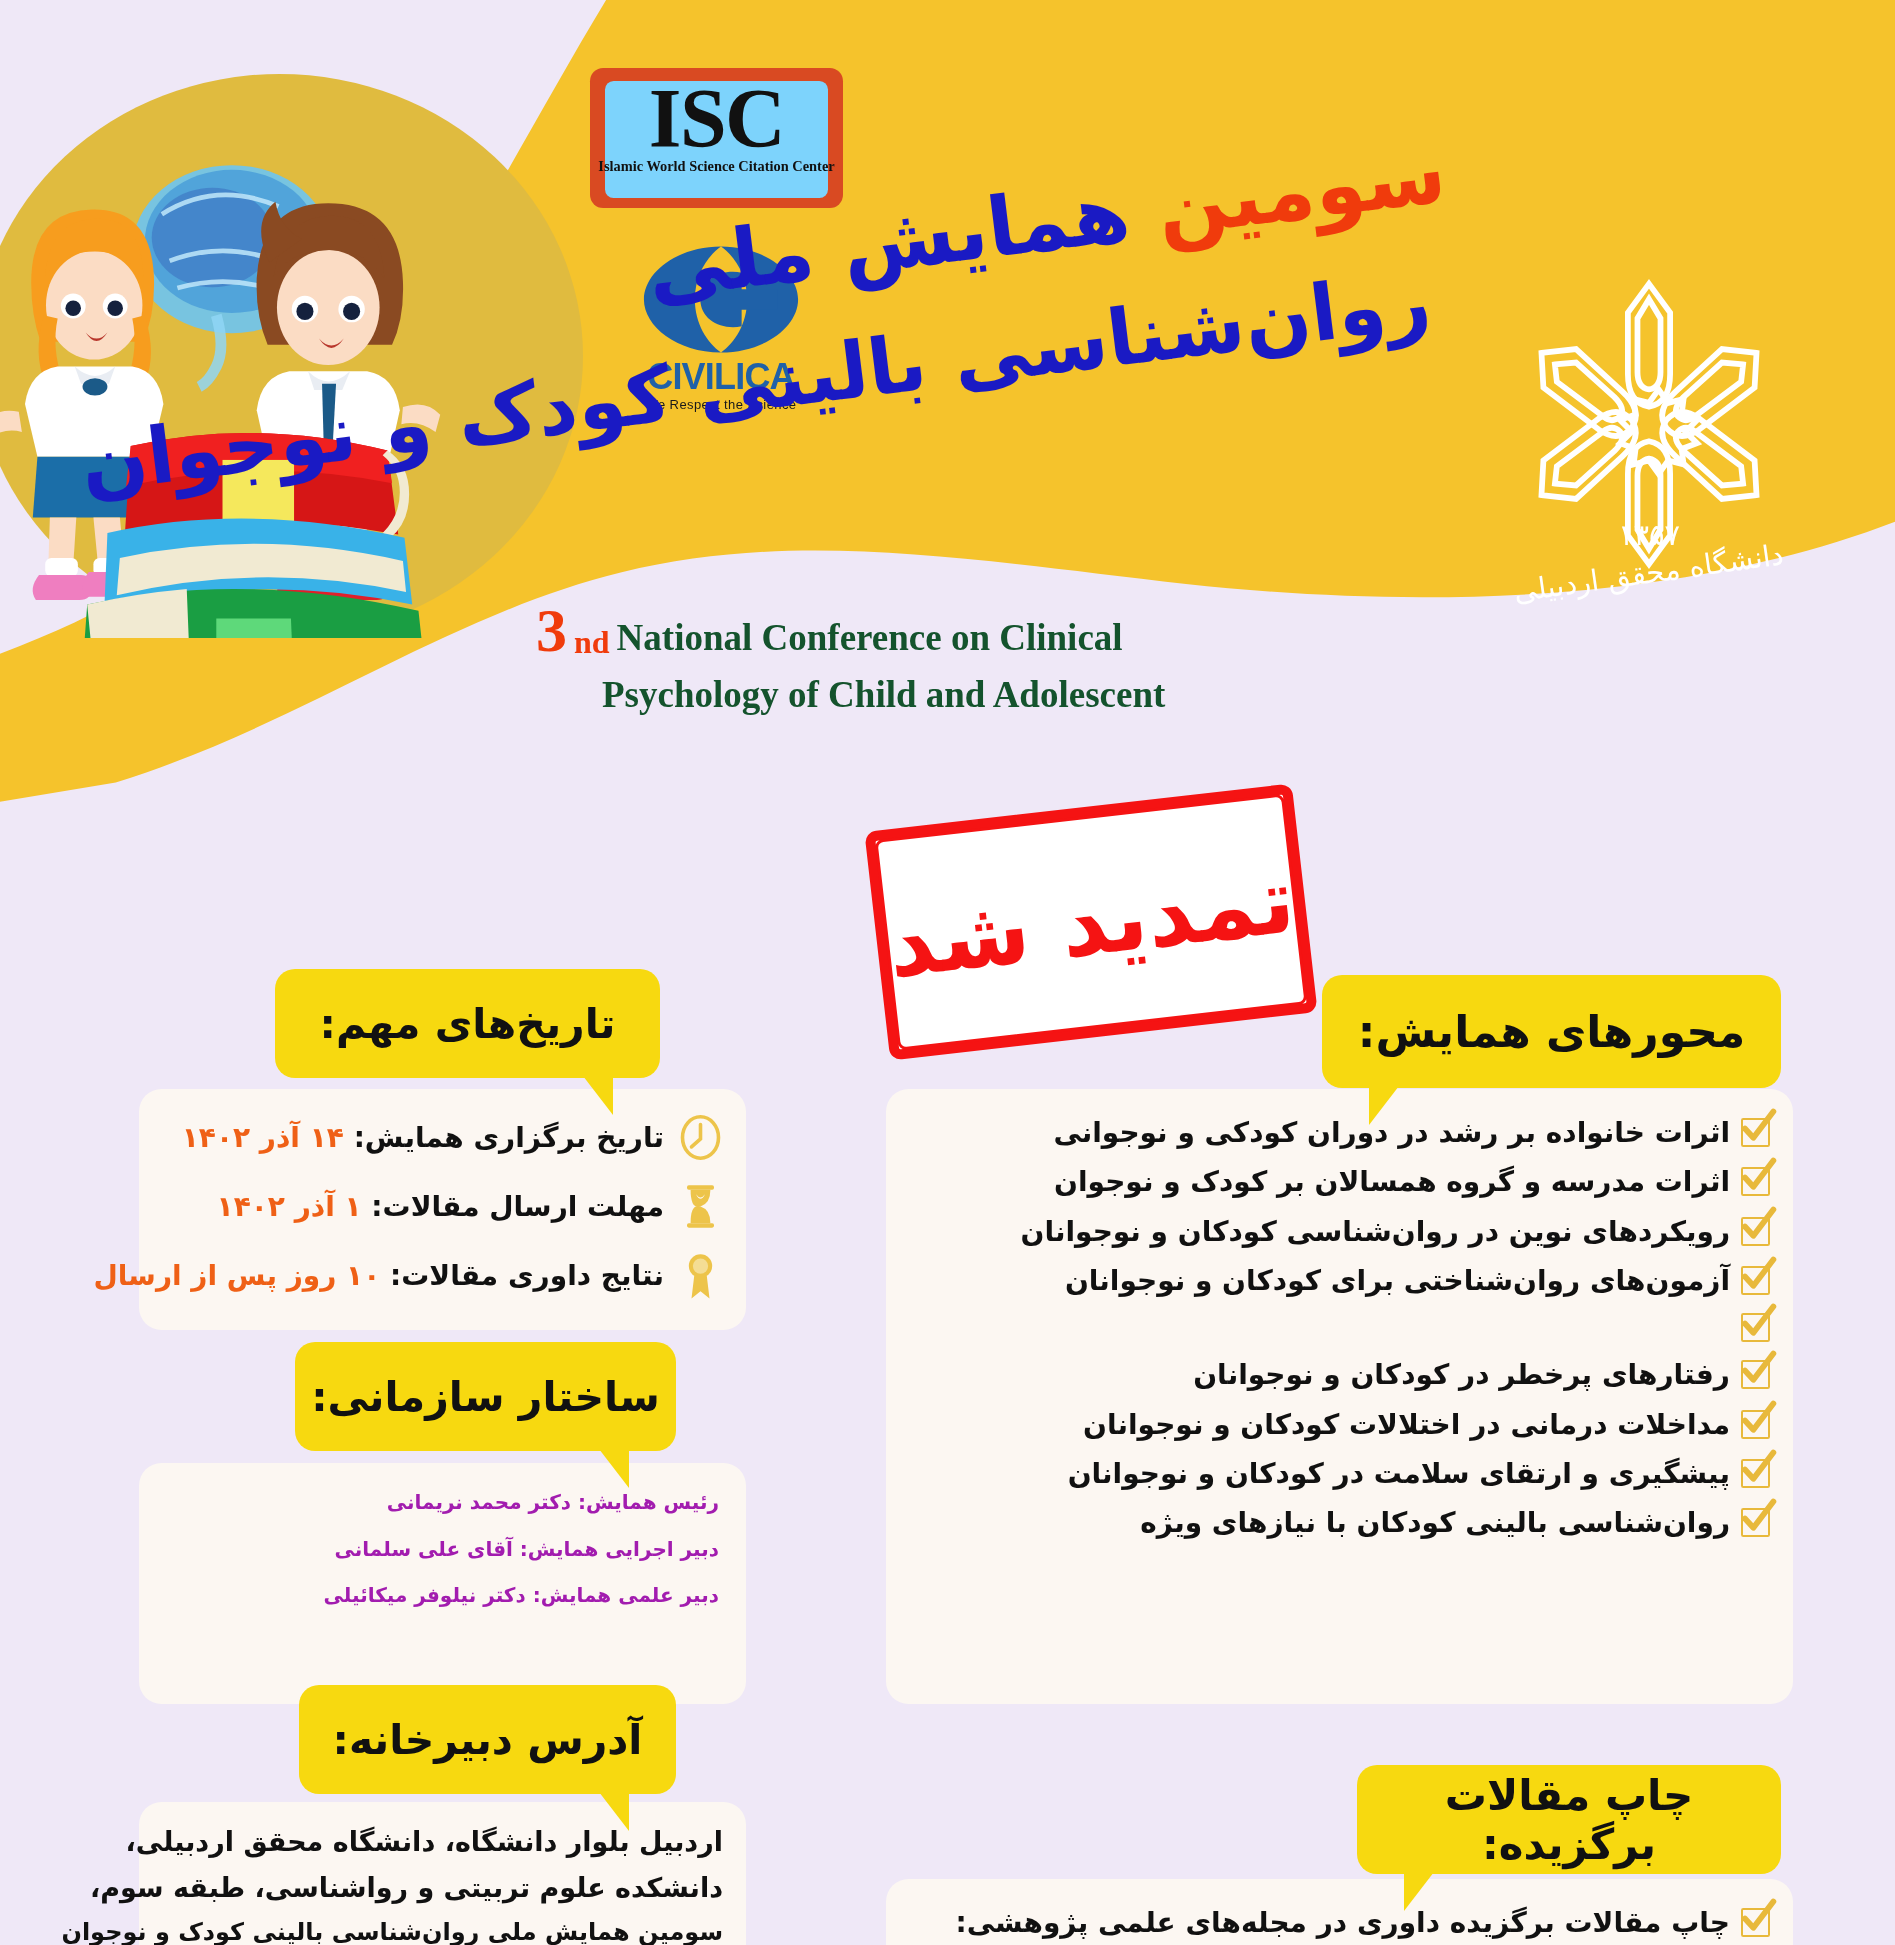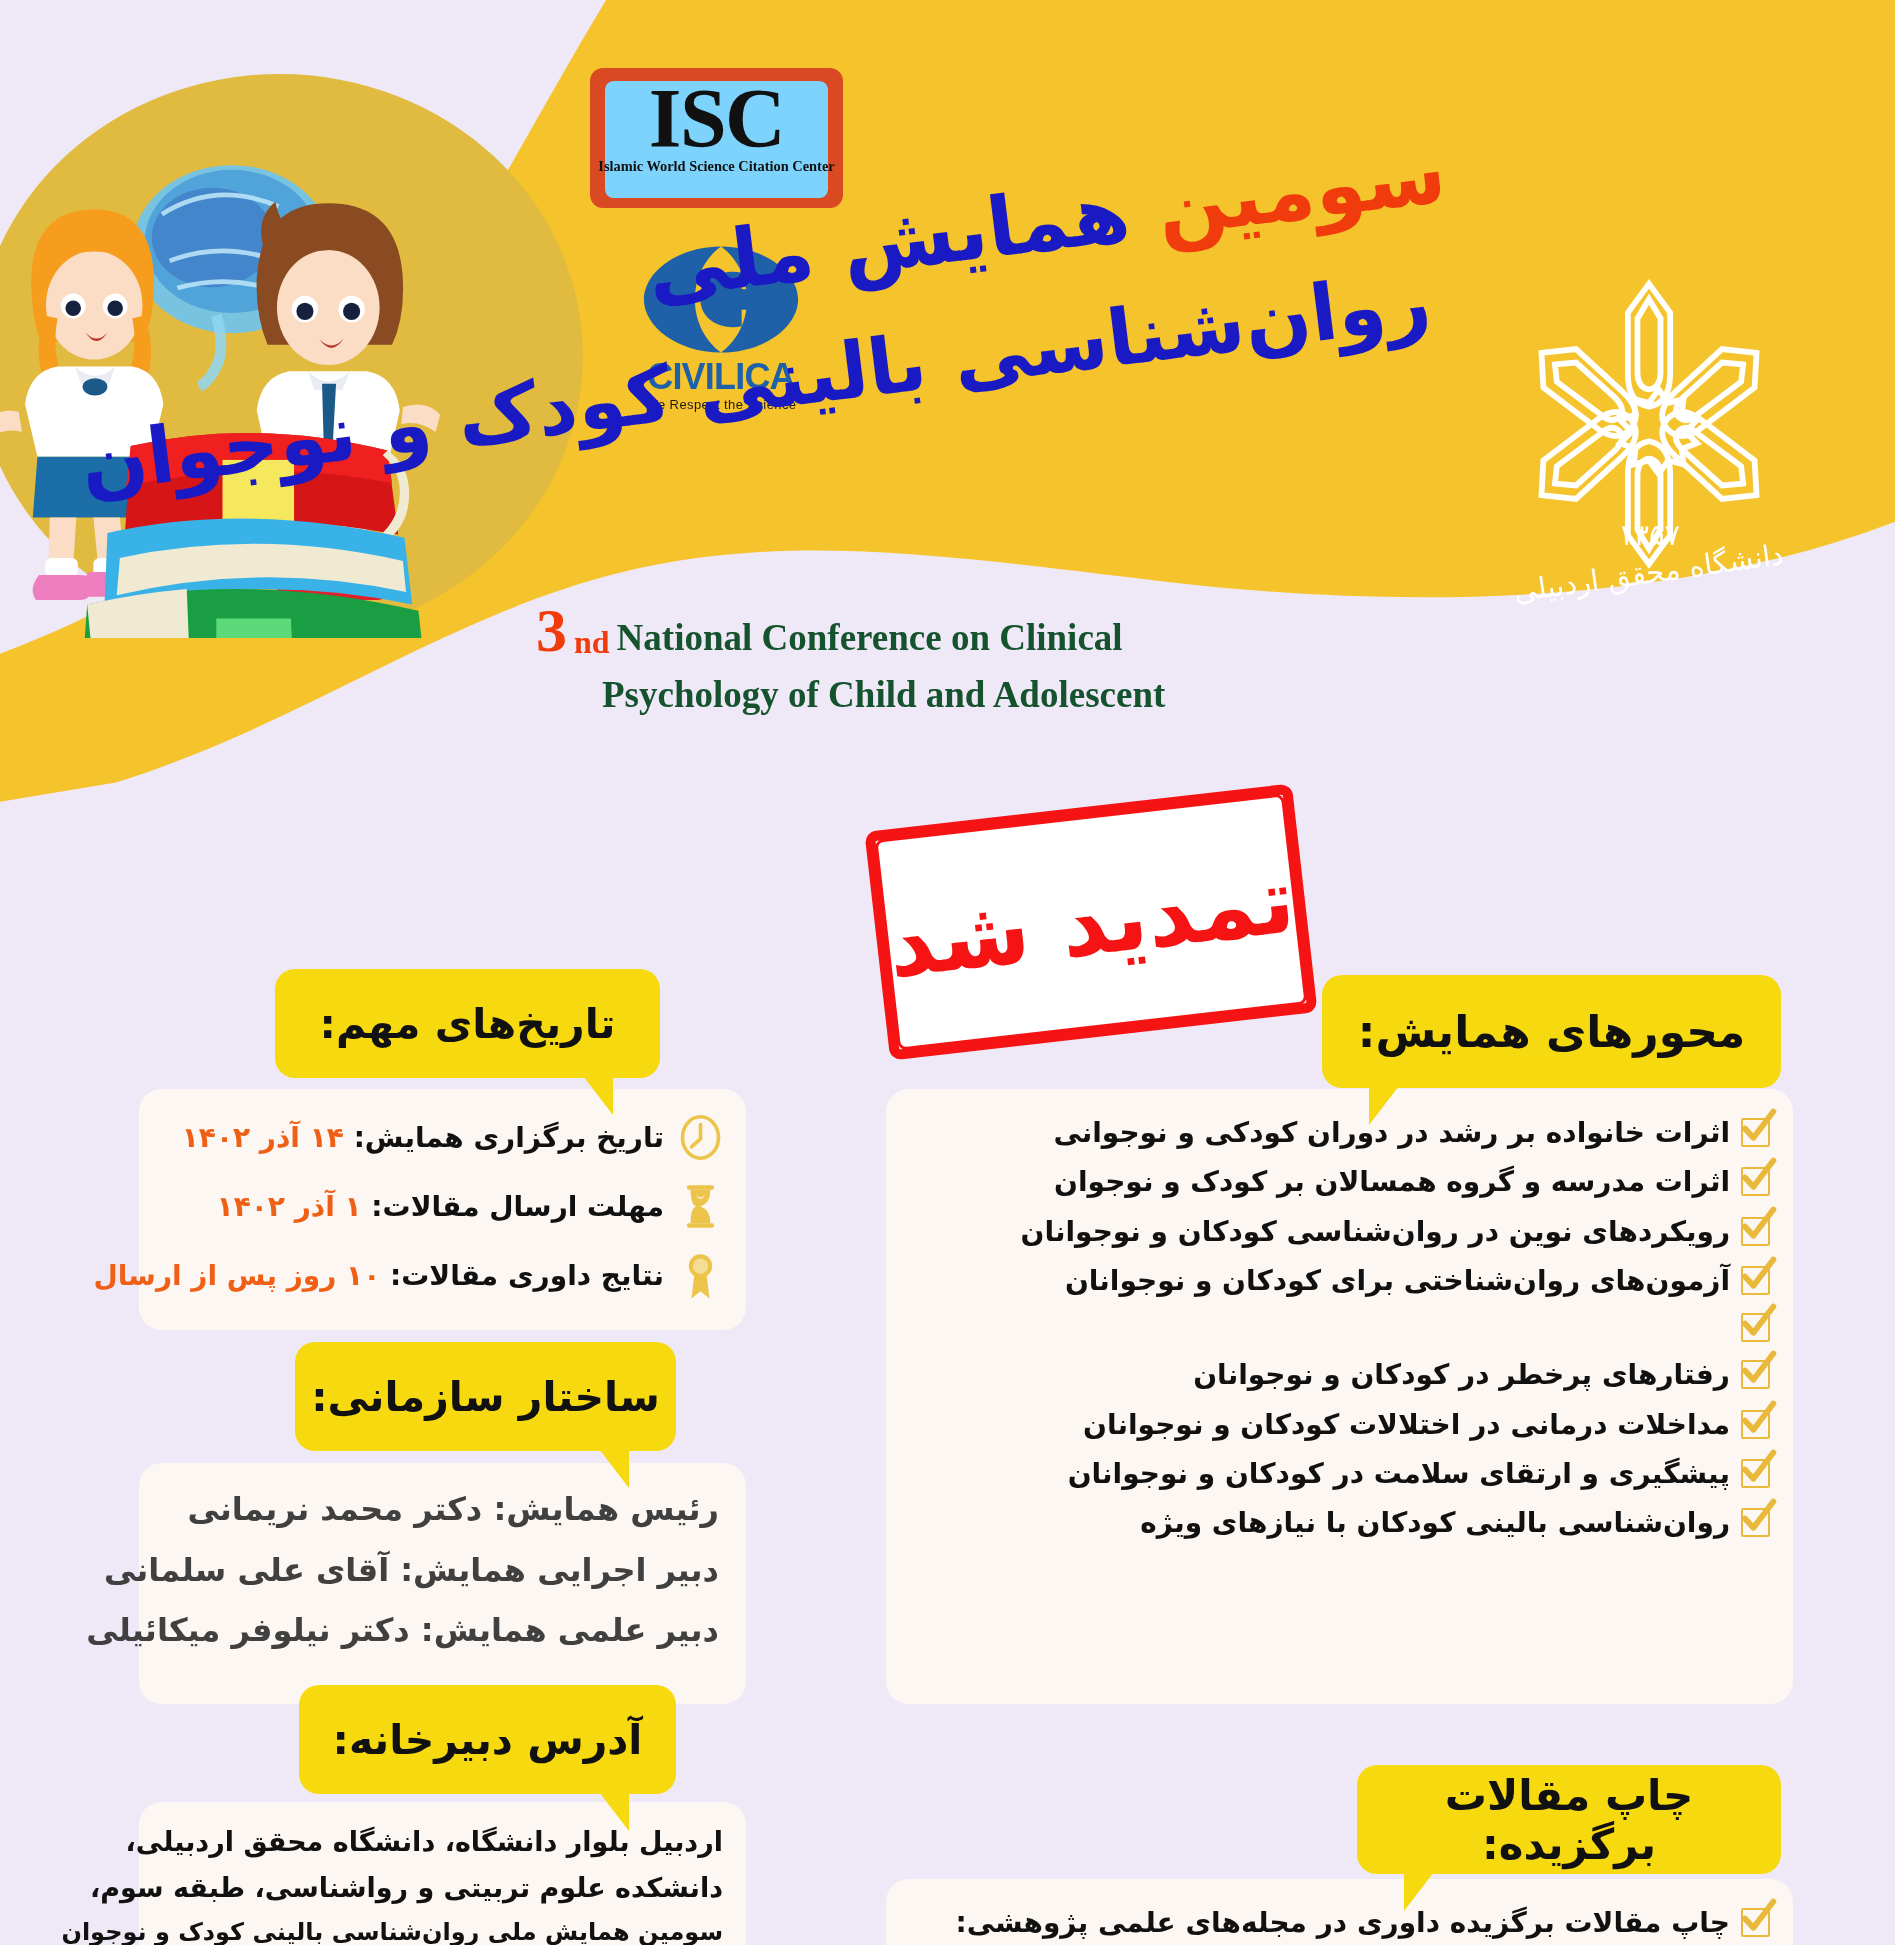--- a/index.html
+++ b/index.html
@@ -146,21 +146,21 @@
   }
   .chk svg{ position:absolute; left:-5.4px; top:-13.2px; width:40px; height:40px; }
   .chk-txt{ font-size:28px; font-weight:bold; color:#111; white-space:nowrap; }
 
   
   .date-row{ display:flex; align-items:center; gap:14px; }
   .date-ico{ flex:0 0 auto; width:45px; height:51px; }
   .date-txt{ font-size:28px; font-weight:bold; color:#111; white-space:nowrap; }
   .date-txt .num{ color:#ef6016; }
 
-  .org-line{ font-size:32px; font-weight:bold; color:#404040; text-align:right; white-space:nowrap;}
+  .org-line{ font-size:20px; font-weight:bold; color:#a21caf; text-align:right; white-space:nowrap;}
   .addr-line{ font-size:27px; font-weight:bold; color:#111; text-align:right; white-space:nowrap;}
 </style>
 </head>
 <body>
 
 <div id="poster">
 
   <svg class="hdr-yellow-wave" viewBox="0 0 4872 2060" preserveAspectRatio="none">
     <path d="M4872,0 L4872,1340 C4300,1560 3600,1560 3050,1500
              C2480,1435 2050,1360 1600,1470

